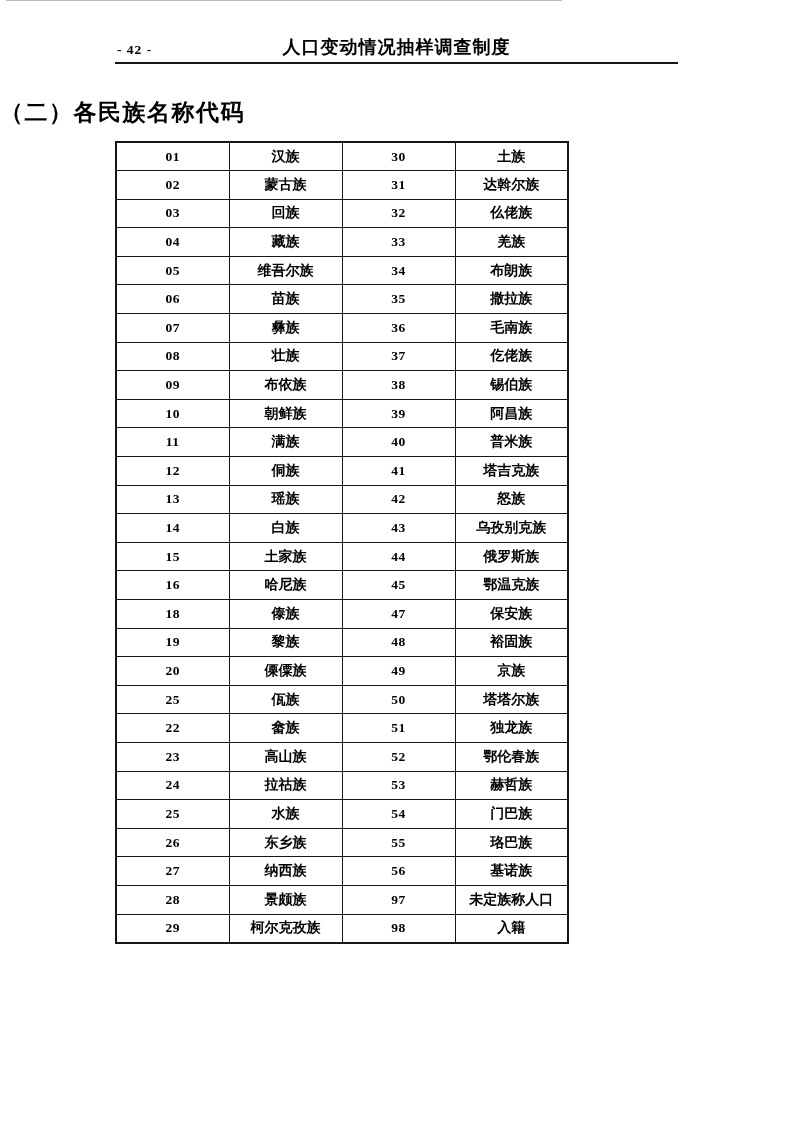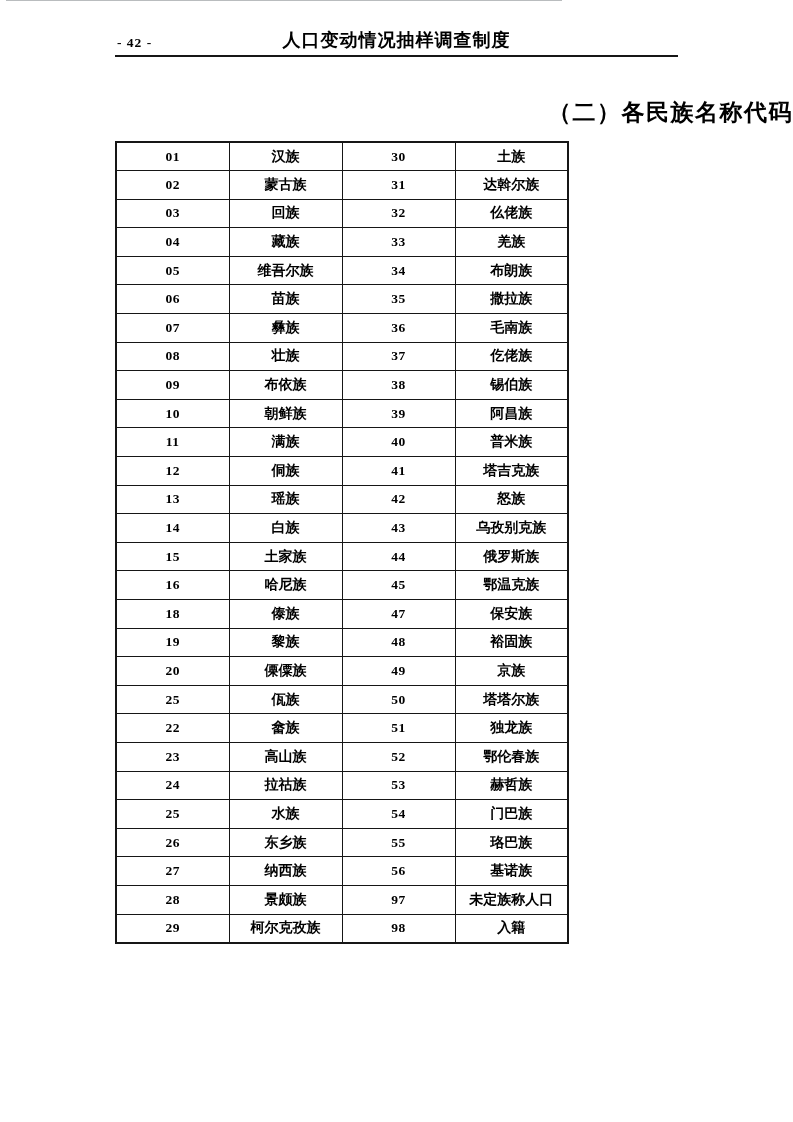--- a/index.html
+++ b/index.html
@@ -17,21 +17,21 @@
   
   .scan-edge {
     position: absolute;
     top: 0; left: 6px;
     width: 556px; height: 1px;
     background: #b9bcbe;
   }
 
   .page-header {
     position: absolute;
-    top: 33px;
+    top: 40px;
     left: 115px;
     width: 563px;
     height: 24px;
     border-bottom: 2px solid #161616;
   }
   .page-num {
     position: absolute;
     left: 2px; bottom: 4px;
     font-size: 13.5px;
     font-weight: bold;
@@ -44,21 +44,21 @@
     font-size: 18px;
     font-weight: bold;
     letter-spacing: 1px;
   }
 
   .section-title {
     position: absolute;
     top: 97px;
     left: 0;
     width: 100%;
-    text-align: right;
+    text-align: left;
     font-size: 23px;
     font-weight: bold;
     letter-spacing: 1.5px;
   }
 
   table.codes-table {
     position: absolute;
     top: 141px;
     left: 115px;
     width: 454px;

